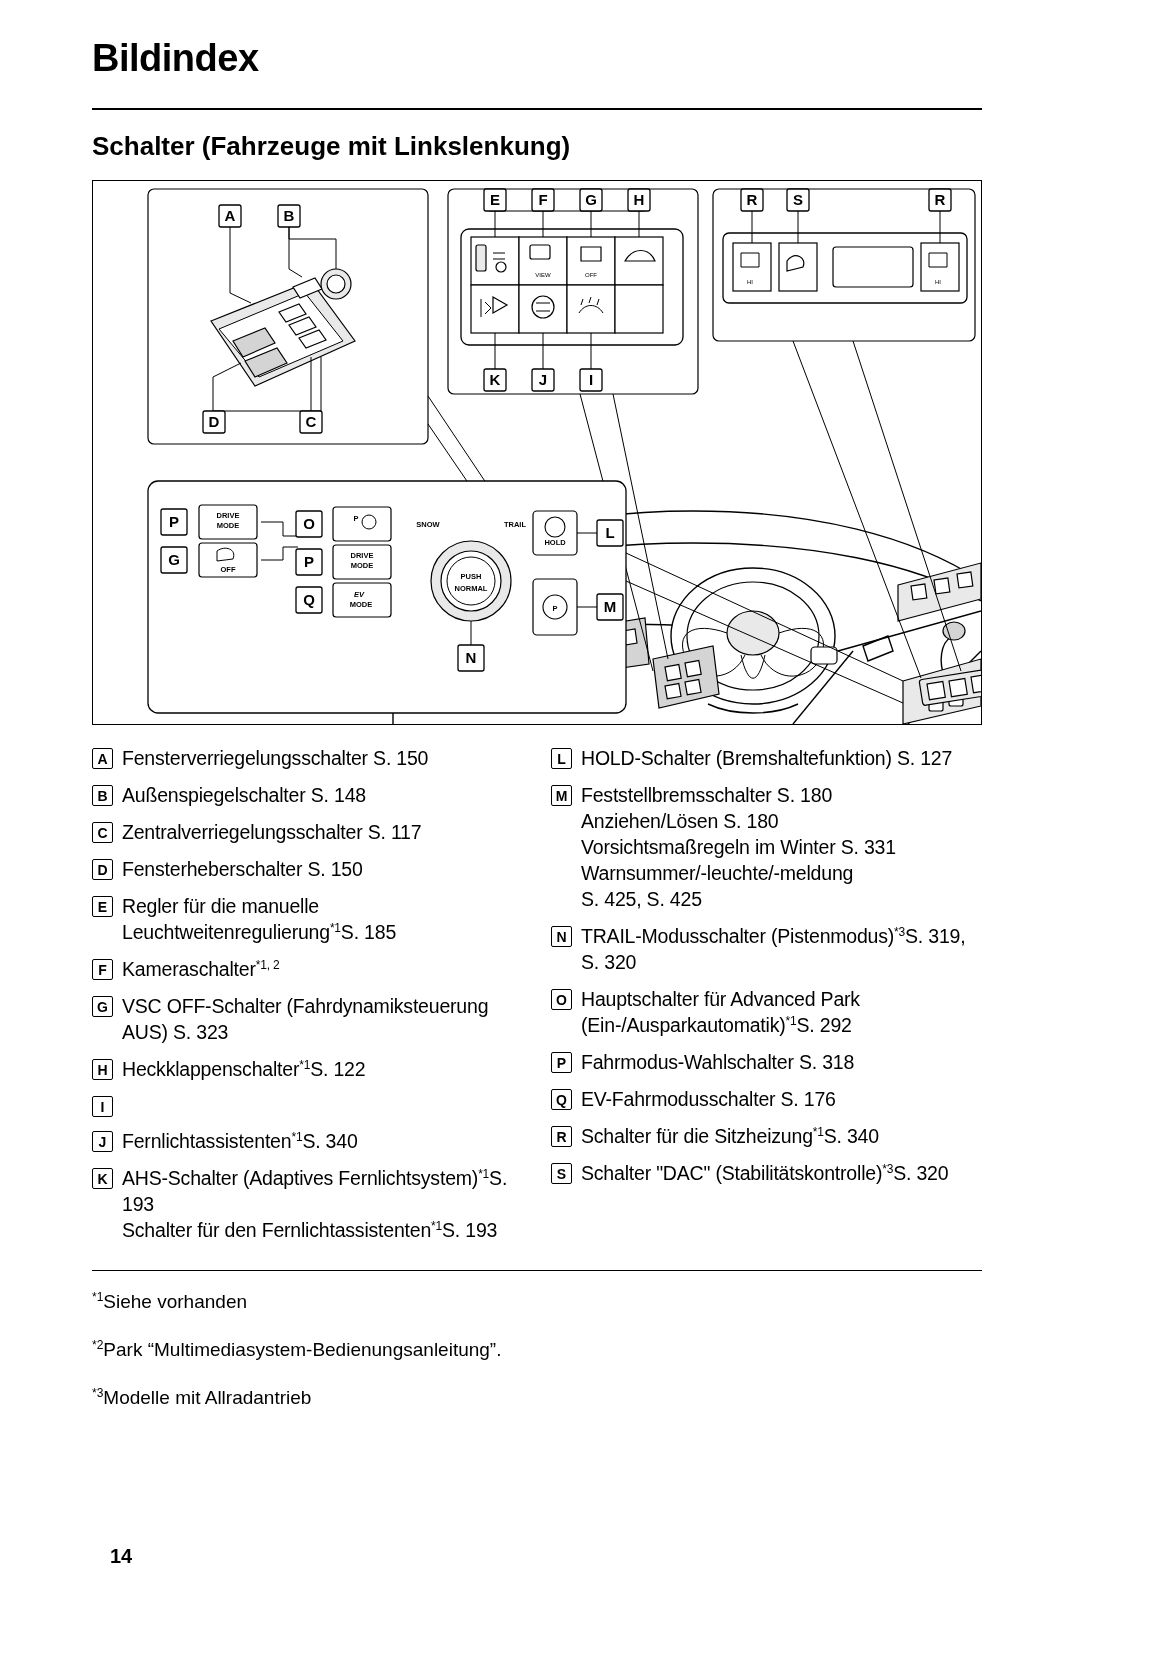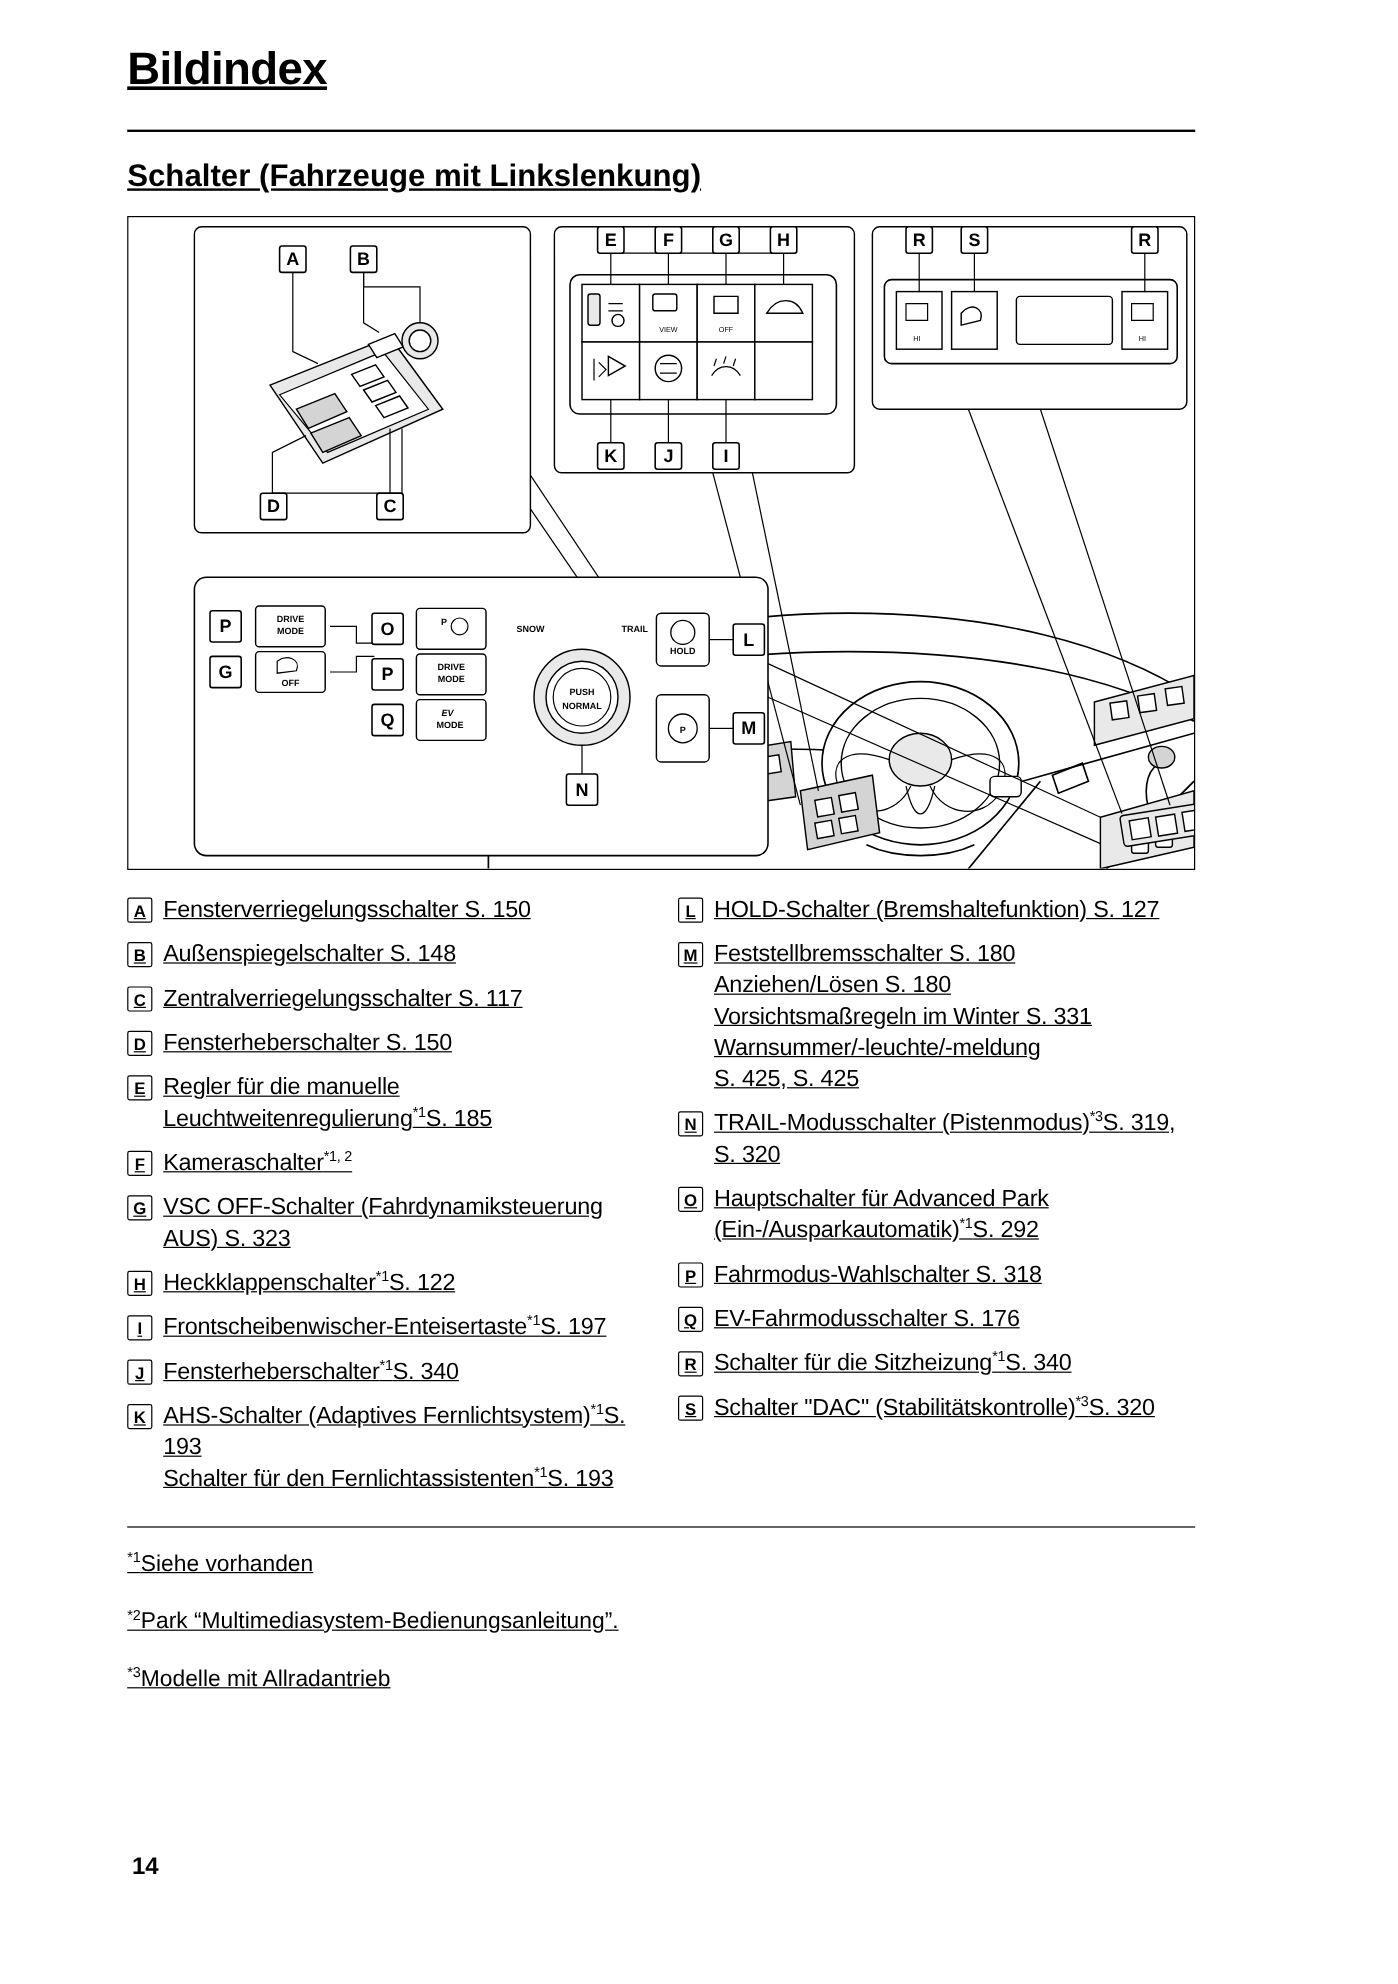--- a/index.html
+++ b/index.html
@@ -17,24 +17,23 @@
   .page {
     position: absolute;
     left: 0; top: 0;
     width: 1165px;
     height: 1653px;
     box-sizing: border-box;
     padding: 0;
   }
   .content {
     position: absolute;
-    left: 106px;
+    left: 92px;
     top: 0;
     width: 890px;
-    text-decoration: underline;
   }
 
   
   .page-title {
     font-size: 38px;
     font-weight: bold;
     letter-spacing: -0.5px;
     margin: 38px 0 0 0;
     line-height: 1.1;
   }
@@ -461,26 +460,25 @@
           <div class="entry">VSC OFF-Schalter (Fahrdynamiksteuerung AUS) S. 323</div>
         </div>
 
         <div class="legend-item">
           <div class="key">H</div>
           <div class="entry"><span>Heckklappenschalter</span><sup>*1</sup><span>S. 122</span></div>
         </div>
 
         <div class="legend-item">
           <div class="key">I</div>
-          <div class="entry"><span>Frontscheibenwischer-Enteisertaste</span><sup>*1</sup><span>S. 197</span></div>
         </div>
 
         <div class="legend-item">
           <div class="key">J</div>
-          <div class="entry"><span>Fensterheberschalter</span><sup>*1</sup><span>S. 340</span></div>
+          <div class="entry"><span>Fernlichtassistenten</span><sup>*1</sup><span>S. 340</span></div>
         </div>
 
         <div class="legend-item">
           <div class="key">K</div>
           <div class="entry"><span>AHS-Schalter (Adaptives Fernlichtsystem)</span><sup>*1</sup><span>S. 193</span><br><span>Schalter für den Fernlichtassistenten</span><sup>*1</sup><span>S. 193</span></div>
         </div>
 
       </div>
 
       <div class="legend-col">

